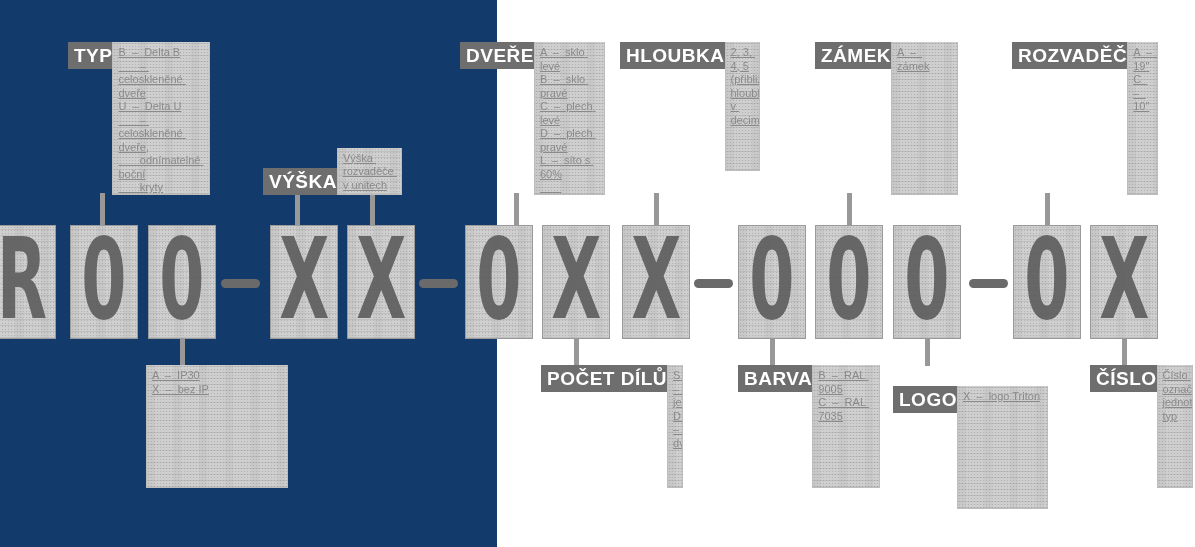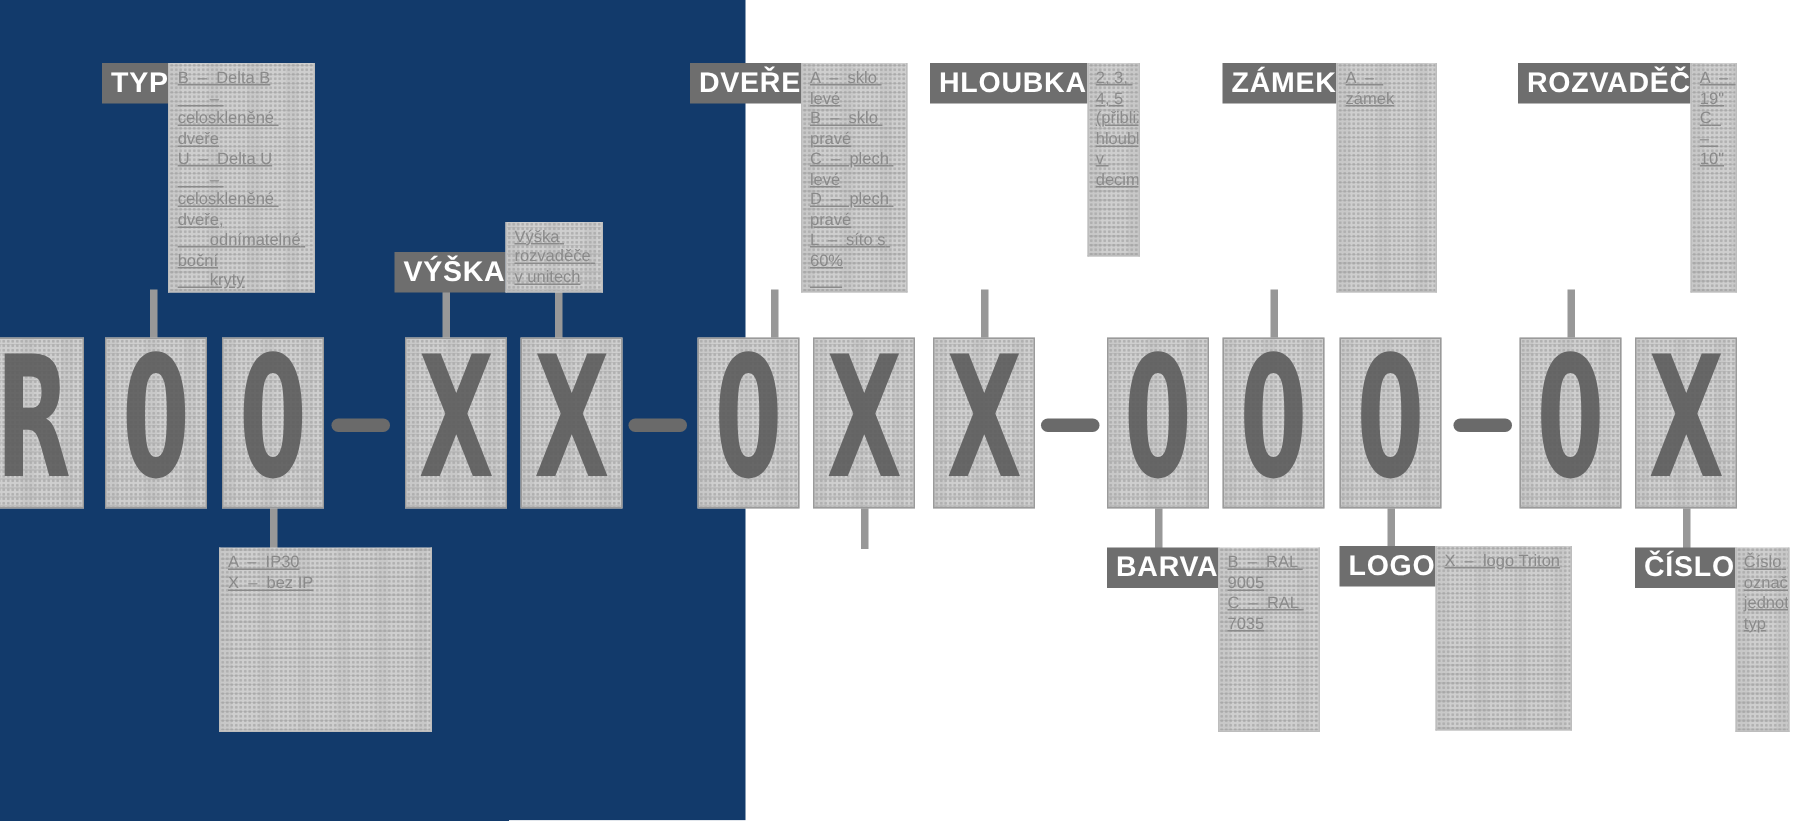--- a/index.html
+++ b/index.html
@@ -102,28 +102,33 @@
     <div class="callout-header">ROZVADĚČ</div>
     <div class="callout-body textured">A  –  19"
 C  –  10"</div>
   </div>
 
   <div class="callout" style="left:146px;top:365px;width:142px;height:123px;">
     <div class="callout-body textured">A  –  IP30
 X  –  bez IP</div>
   </div>
 
+  <div class="callout" style="left:541px;top:365px;width:142px;height:123px;">
+    <div class="callout-header">POČET DÍLŮ</div>
+    <div class="callout-body textured">S  –  jednodílný
+D  –  dvoudílný</div>
+  </div>
 
   <div class="callout" style="left:738px;top:365px;width:142px;height:123px;">
     <div class="callout-header">BARVA</div>
     <div class="callout-body textured">B  –  RAL 9005
 C  –  RAL 7035</div>
   </div>
 
-  <div class="callout" style="left:893px;top:364px;width:155px;height:123px;">
+  <div class="callout" style="left:893px;top:386px;width:155px;height:123px;">
     <div class="callout-header">LOGO</div>
     <div class="callout-body textured">X  –  logo Triton</div>
   </div>
 
   <div class="callout" style="left:1090px;top:365px;width:103px;height:123px;">
     <div class="callout-header">ČÍSLO</div>
     <div class="callout-body textured">Číslo označující
 jednotlivý typ</div>
   </div>
 

